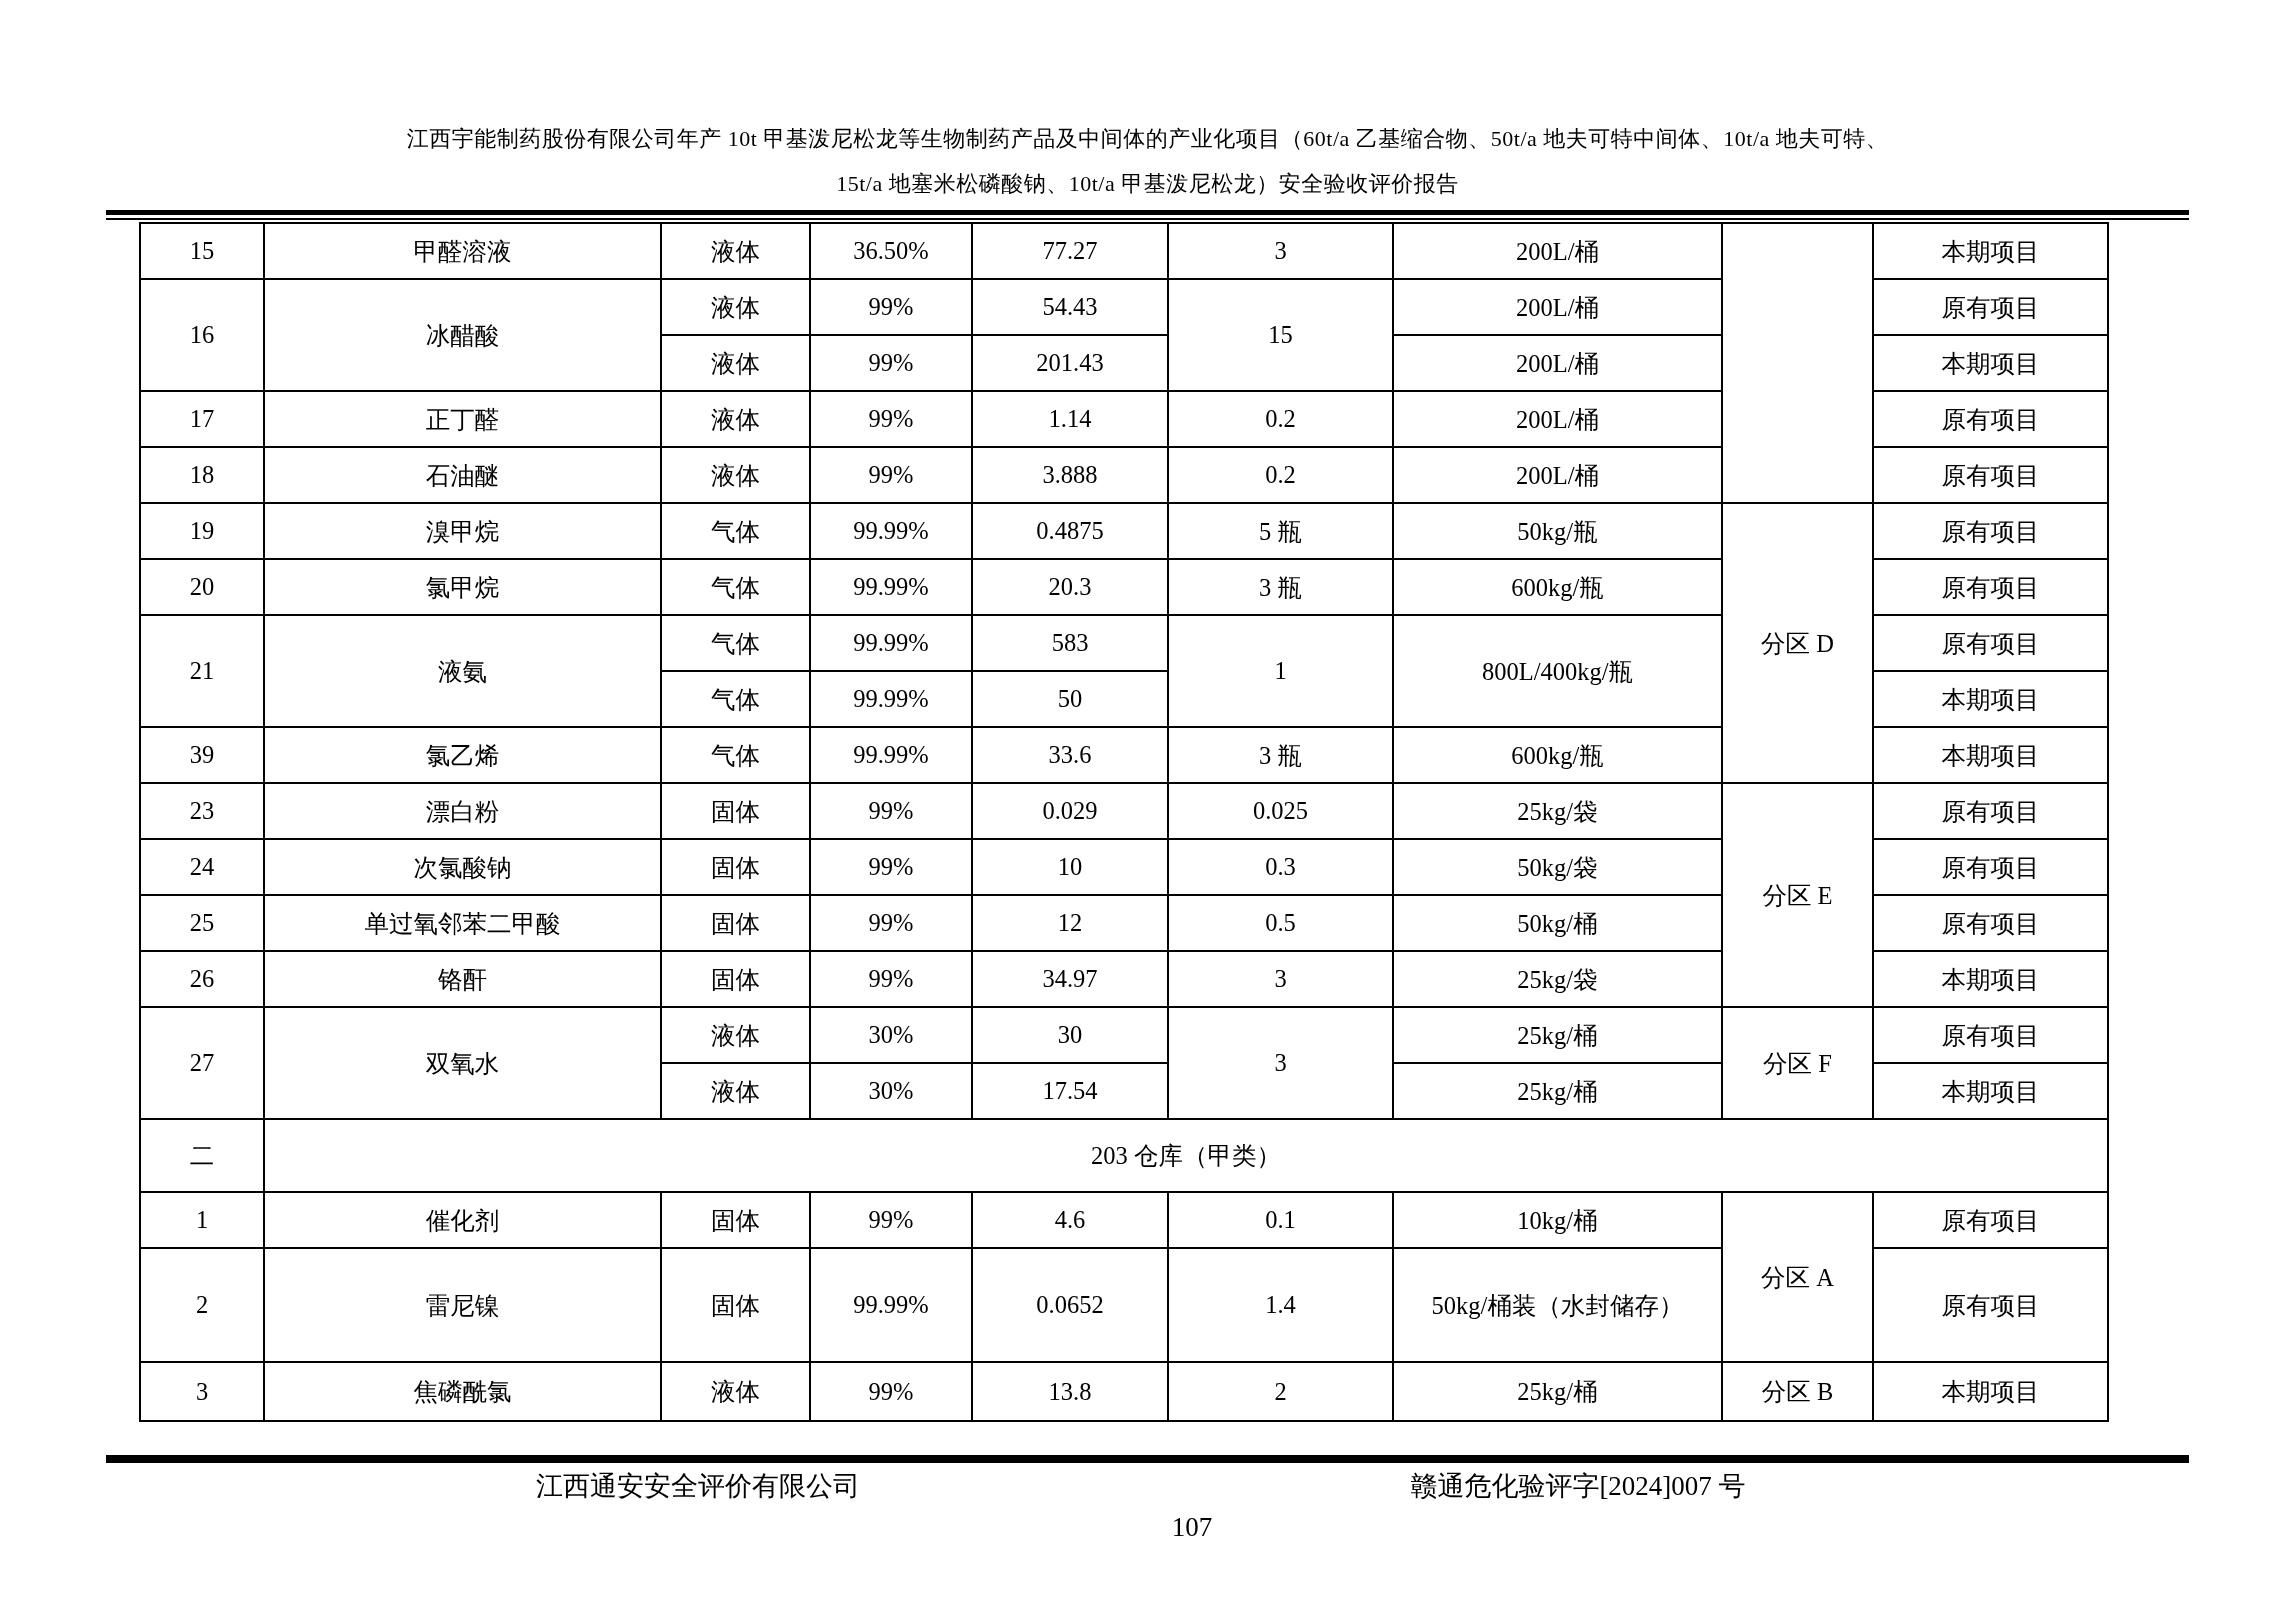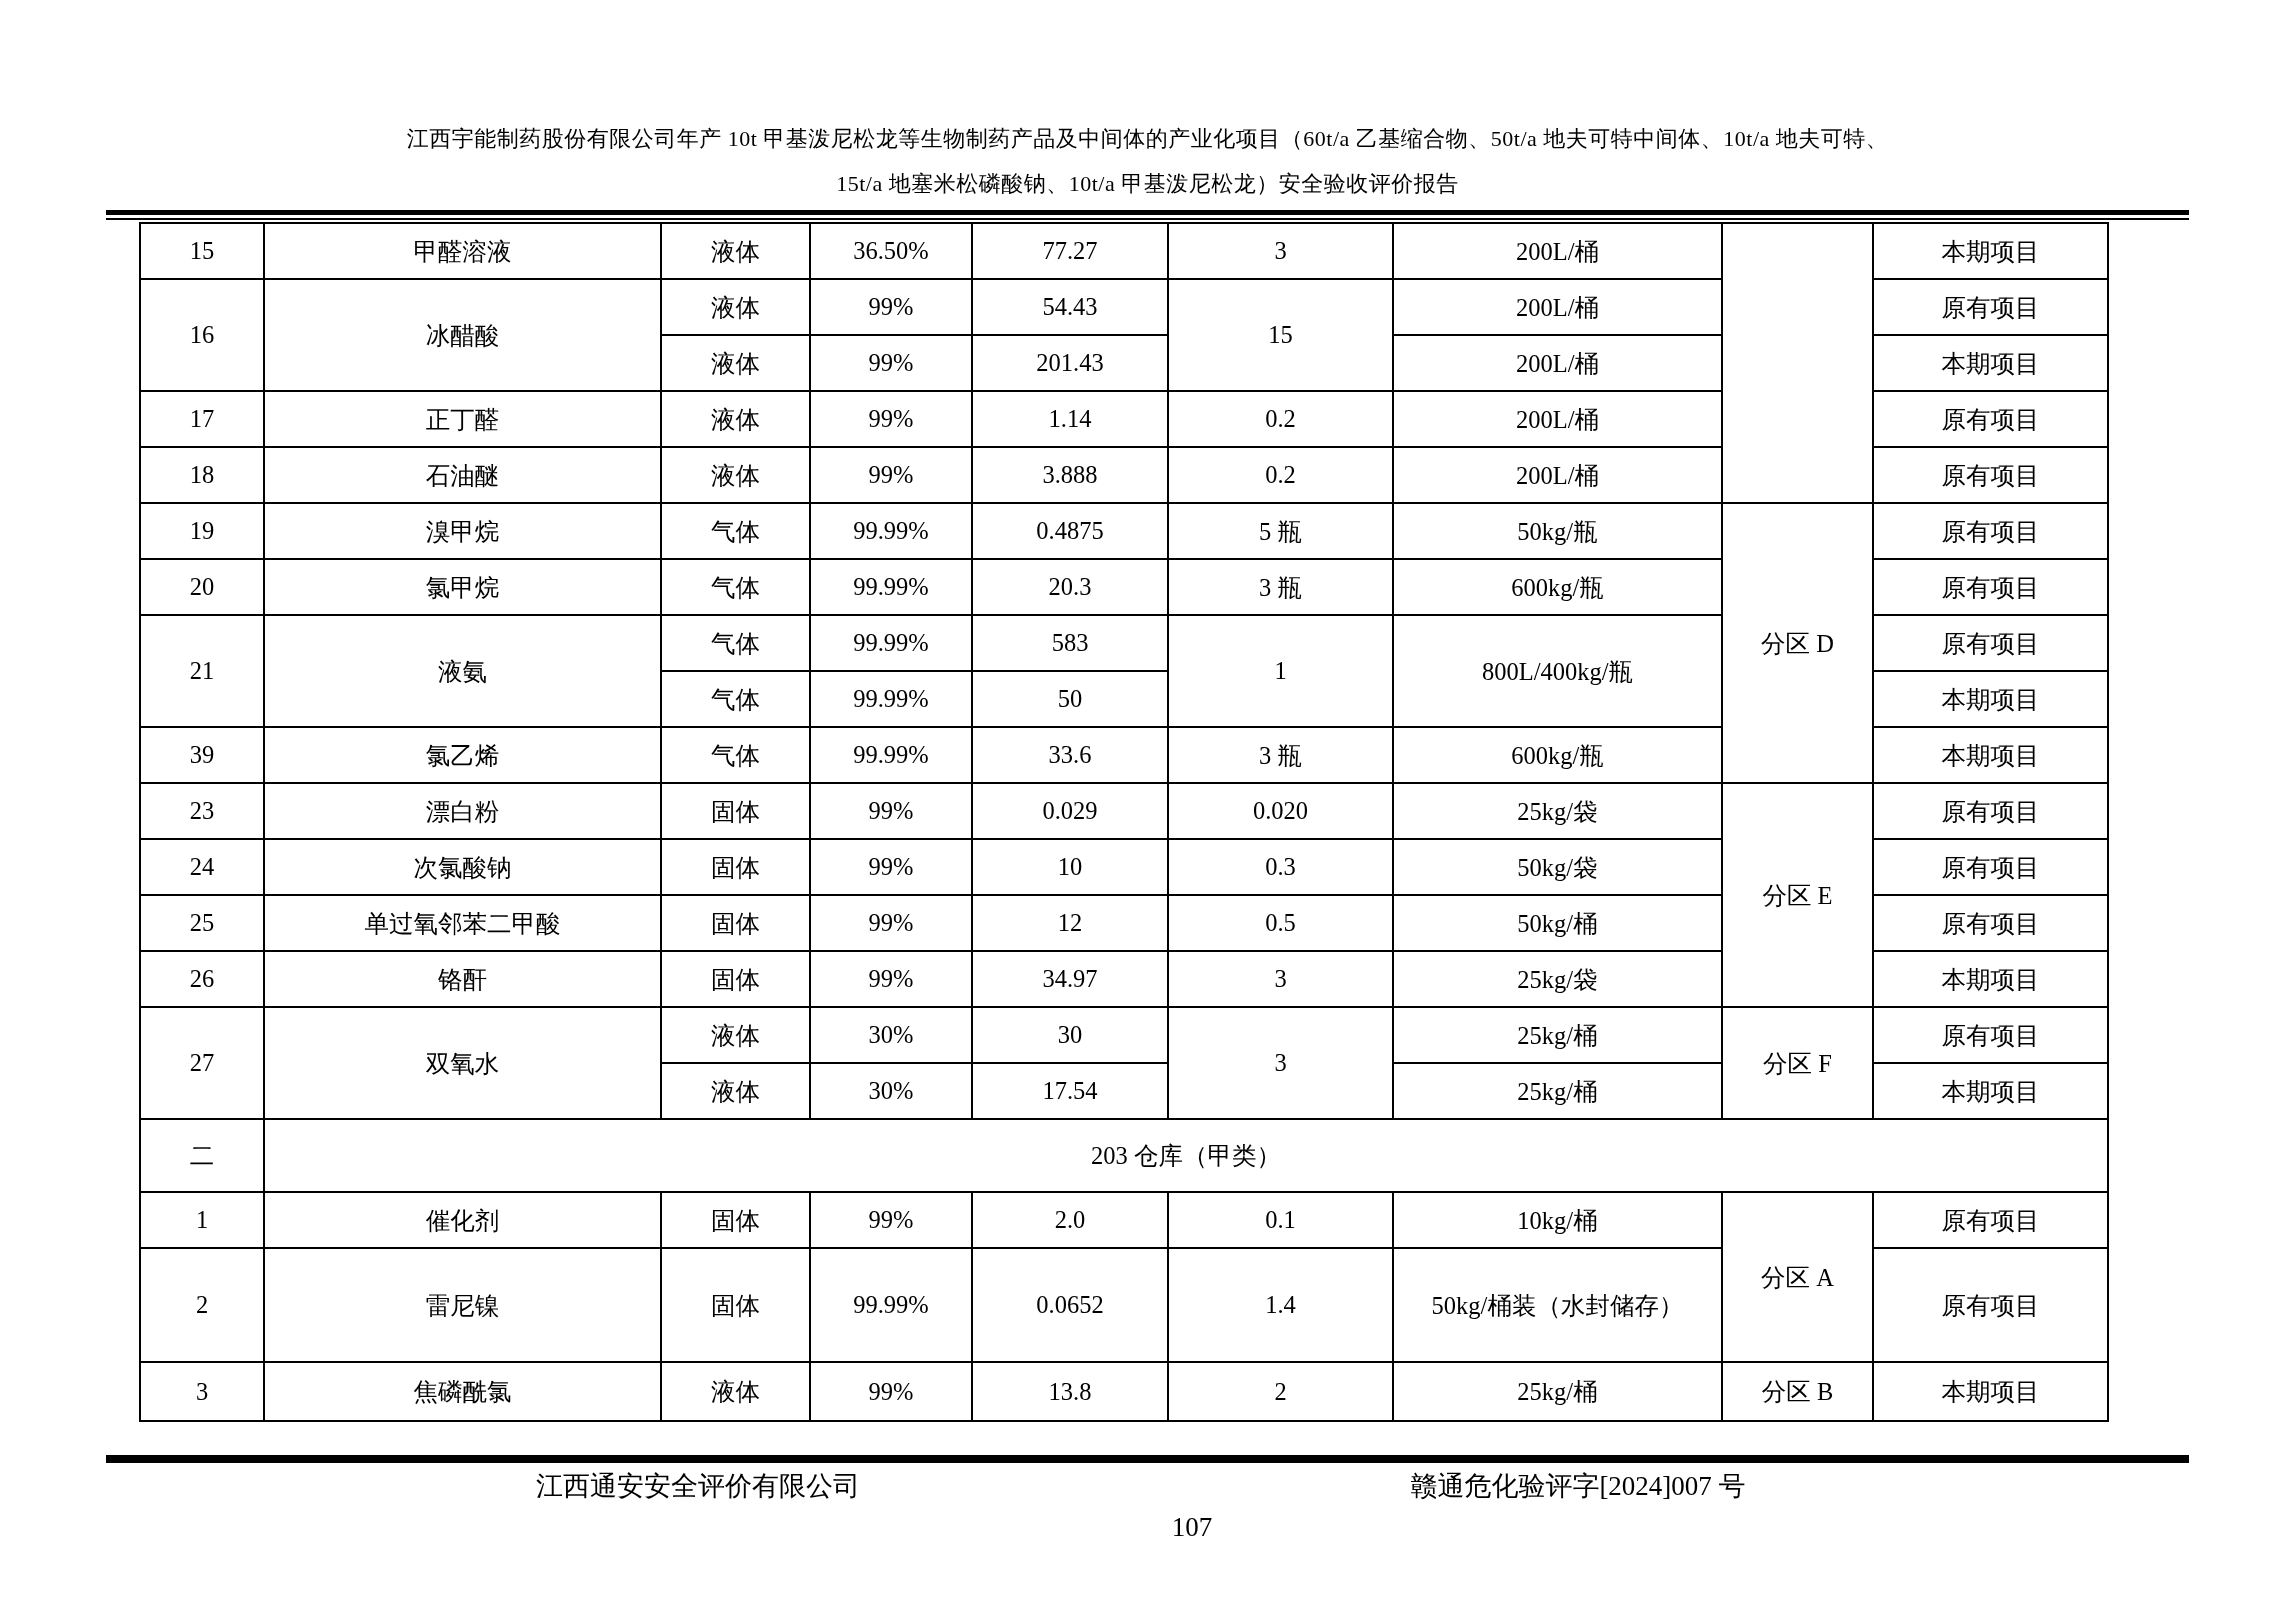--- a/index.html
+++ b/index.html
@@ -180,21 +180,21 @@
     <td>600kg/瓶</td>
     <td>本期项目</td>
   </tr>
 
   <tr class="r">
     <td>23</td>
     <td>漂白粉</td>
     <td>固体</td>
     <td>99%</td>
     <td>0.029</td>
-    <td>0.020</td>
+    <td>0.025</td>
     <td>25kg/袋</td>
     <td rowspan="4">分区 E</td>
     <td>原有项目</td>
   </tr>
 
   <tr class="r">
     <td>24</td>
     <td>次氯酸钠</td>
     <td>固体</td>
     <td>99%</td>
@@ -249,21 +249,21 @@
   <tr class="r-section">
     <td>二</td>
     <td colspan="8">203 仓库（甲类）</td>
   </tr>
 
   <tr class="r">
     <td>1</td>
     <td>催化剂</td>
     <td>固体</td>
     <td>99%</td>
-    <td>2.0</td>
+    <td>4.6</td>
     <td>0.1</td>
     <td>10kg/桶</td>
     <td rowspan="2">分区 A</td>
     <td>原有项目</td>
   </tr>
 
   <tr class="r-tall">
     <td>2</td>
     <td>雷尼镍</td>
     <td>固体</td>

